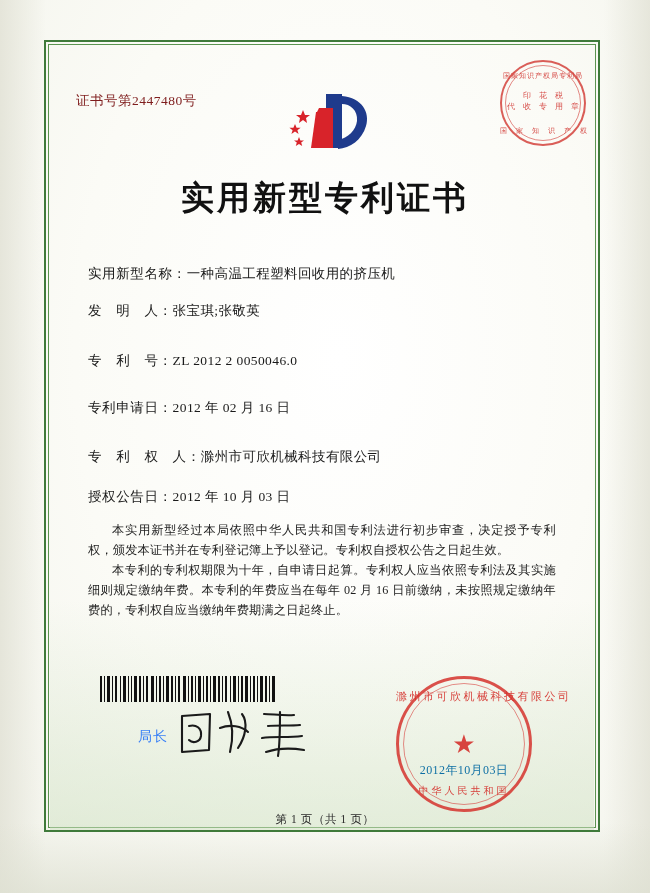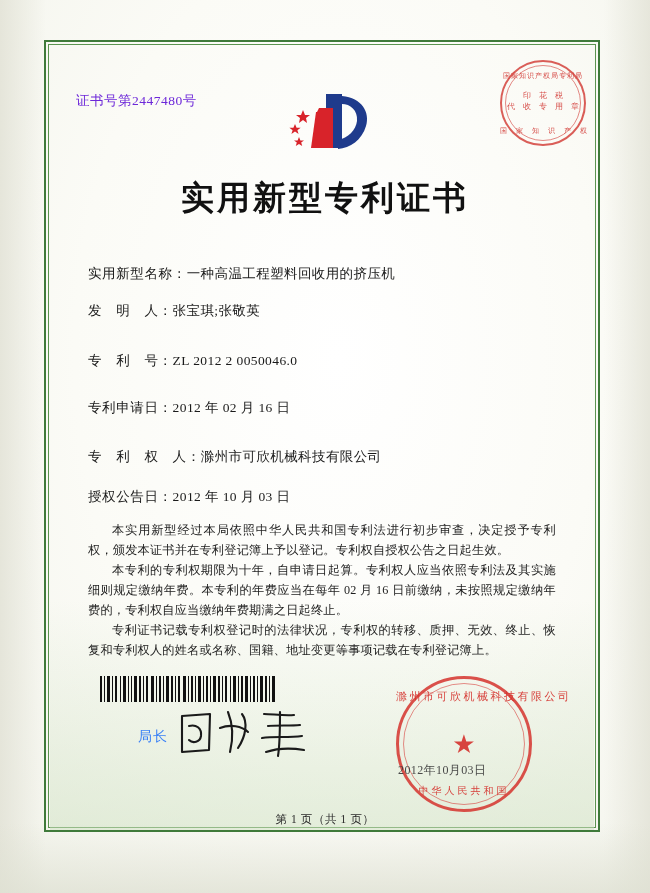--- a/index.html
+++ b/index.html
@@ -85,21 +85,21 @@
     height: 230px;
     background: linear-gradient(to bottom, rgba(214,229,205,0), rgba(205,224,192,0.5));
   }
 
   
   .cert-no {
     position: absolute;
     left: 76px;
     top: 92px;
     font-size: 13.5px;
-    color: #6d28d9;
+    color: #7f1d1d;
     letter-spacing: 0.5px;
     white-space: nowrap;
   }
 
   
   .logo {
     position: absolute;
     left: 286px;
     top: 86px;
     width: 90px;
@@ -271,23 +271,23 @@
     transform: translate(-50%, -50%);
     color: #d5322d;
     font-size: 26px;
     opacity: 0.9;
   }
   .seal-date {
     position: absolute;
     left: 398px;
     top: 762px;
     width: 132px;
-    text-align: left;
+    text-align: center;
     font-size: 12px;
-    color: #404040;
+    color: #0369a1;
     letter-spacing: 0.4px;
     opacity: 0.95;
   }
 
   
   .page-footer {
     position: absolute;
     left: 0;
     right: 0;
     top: 812px;
@@ -356,21 +356,20 @@
   </div>
   <div class="field f5">
     <span class="label">专　利　权　人：</span><span class="value">滁州市可欣机械科技有限公司</span>
   </div>
   <div class="field f6">
     <span class="label">授权公告日：</span><span class="value">2012 年 10 月 03 日</span>
   </div>
 
   <div class="para p1">本实用新型经过本局依照中华人民共和国专利法进行初步审查，决定授予专利权，颁发本证书并在专利登记簿上予以登记。专利权自授权公告之日起生效。</div>
   <div class="para p2">本专利的专利权期限为十年，自申请日起算。专利权人应当依照专利法及其实施细则规定缴纳年费。本专利的年费应当在每年 02 月 16 日前缴纳，未按照规定缴纳年费的，专利权自应当缴纳年费期满之日起终止。</div>
-  <div class="para p3">专利证书记载专利权登记时的法律状况，专利权的转移、质押、无效、终止、恢复和专利权人的姓名或名称、国籍、地址变更等事项记载在专利登记簿上。</div>
 
   <div class="barcode">
     <i style="left:0px;width:2px"></i>
       <i style="left:4px;width:1px"></i>
       <i style="left:7px;width:3px"></i>
     <i style="left:12px;width:1px"></i>
       <i style="left:15px;width:2px"></i>
       <i style="left:20px;width:1px"></i>
     <i style="left:23px;width:3px"></i>
       <i style="left:28px;width:1px"></i>

